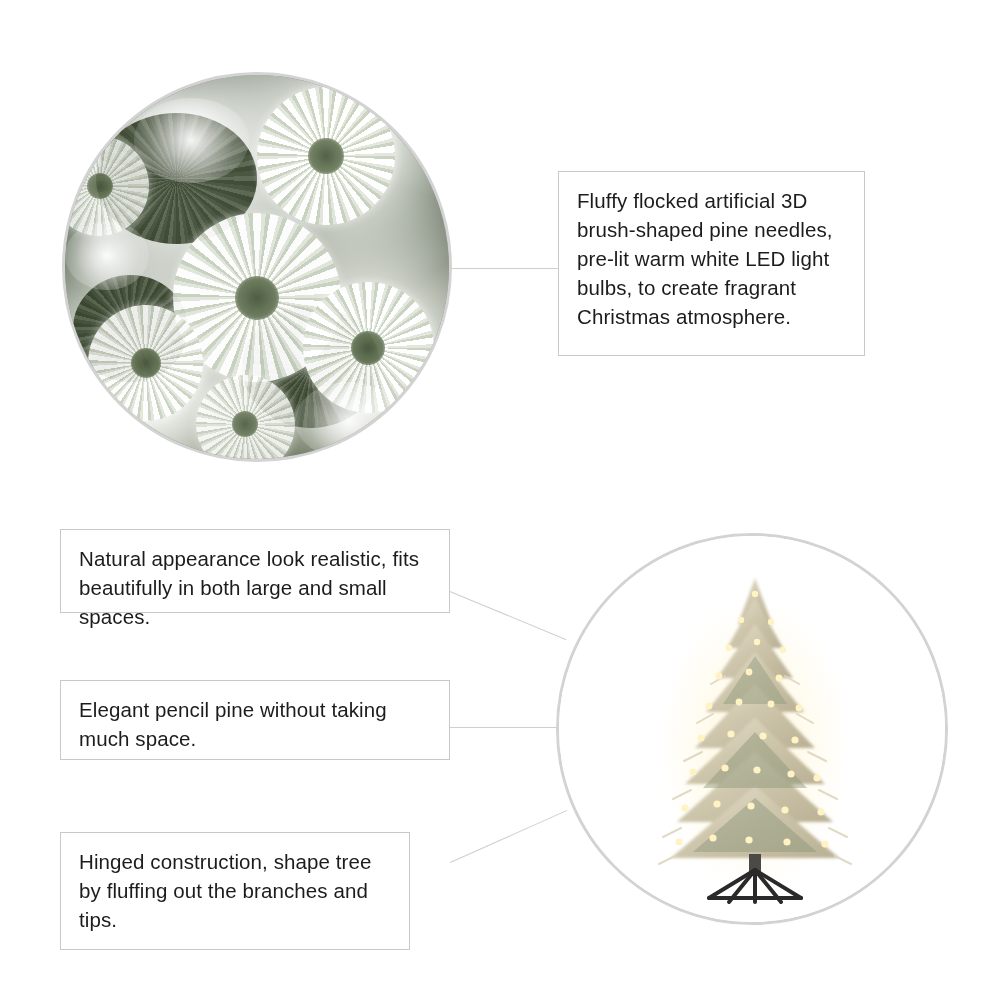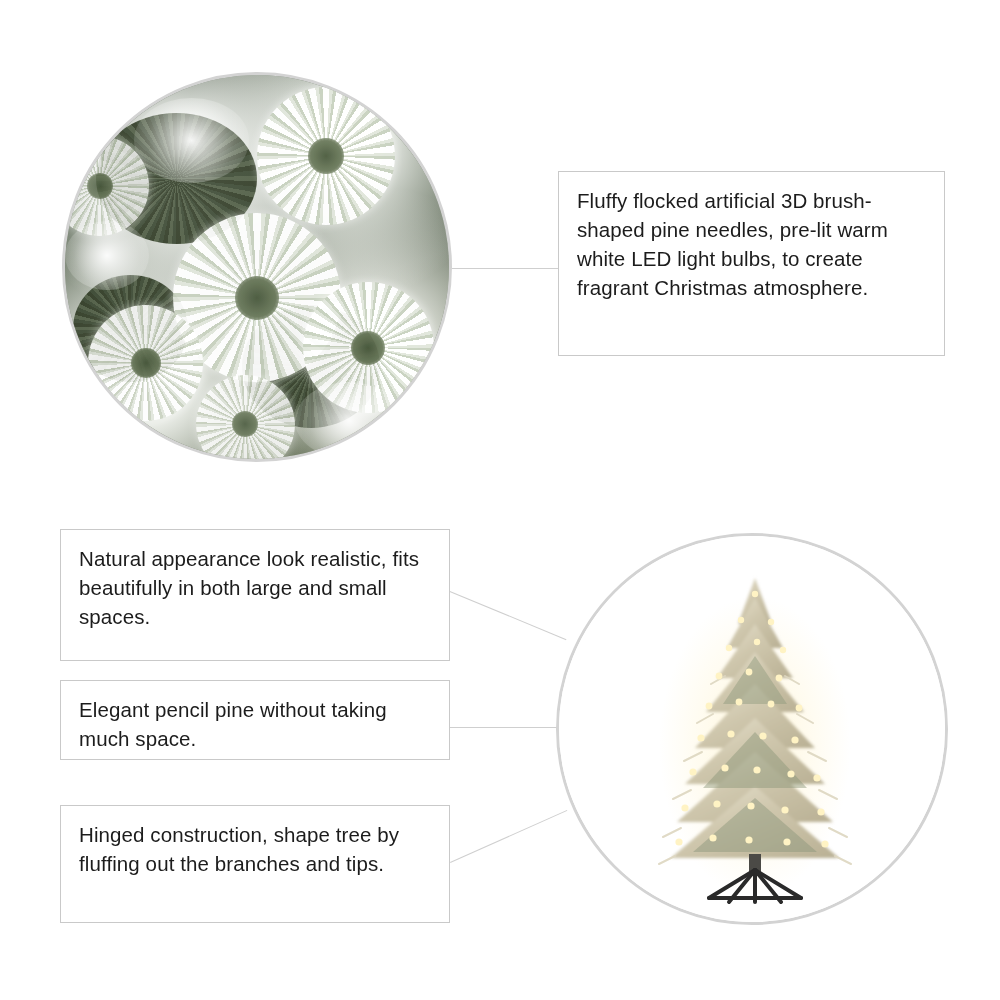--- a/index.html
+++ b/index.html
@@ -33,39 +33,39 @@
     color: #1c1c1c;
     letter-spacing: 0.1px;
   }
   .callout p {
     margin: 0;
   }
 
   #callout-needles {
     left: 558px;
     top: 171px;
-    width: 387px;
+    width: 307px;
     height: 185px;
   }
   #callout-natural {
     left: 60px;
     top: 529px;
     width: 390px;
-    height: 132px;
+    height: 84px;
   }
   #callout-pencil {
     left: 60px;
     top: 680px;
     width: 390px;
     height: 80px;
   }
   #callout-hinged {
     left: 60px;
-    top: 805px;
-    width: 390px;
+    top: 832px;
+    width: 350px;
     height: 118px;
   }
 
   
   .leader {
     position: absolute;
     background: #cfcfcf;
     transform-origin: 0 0;
     height: 1px;
   }

